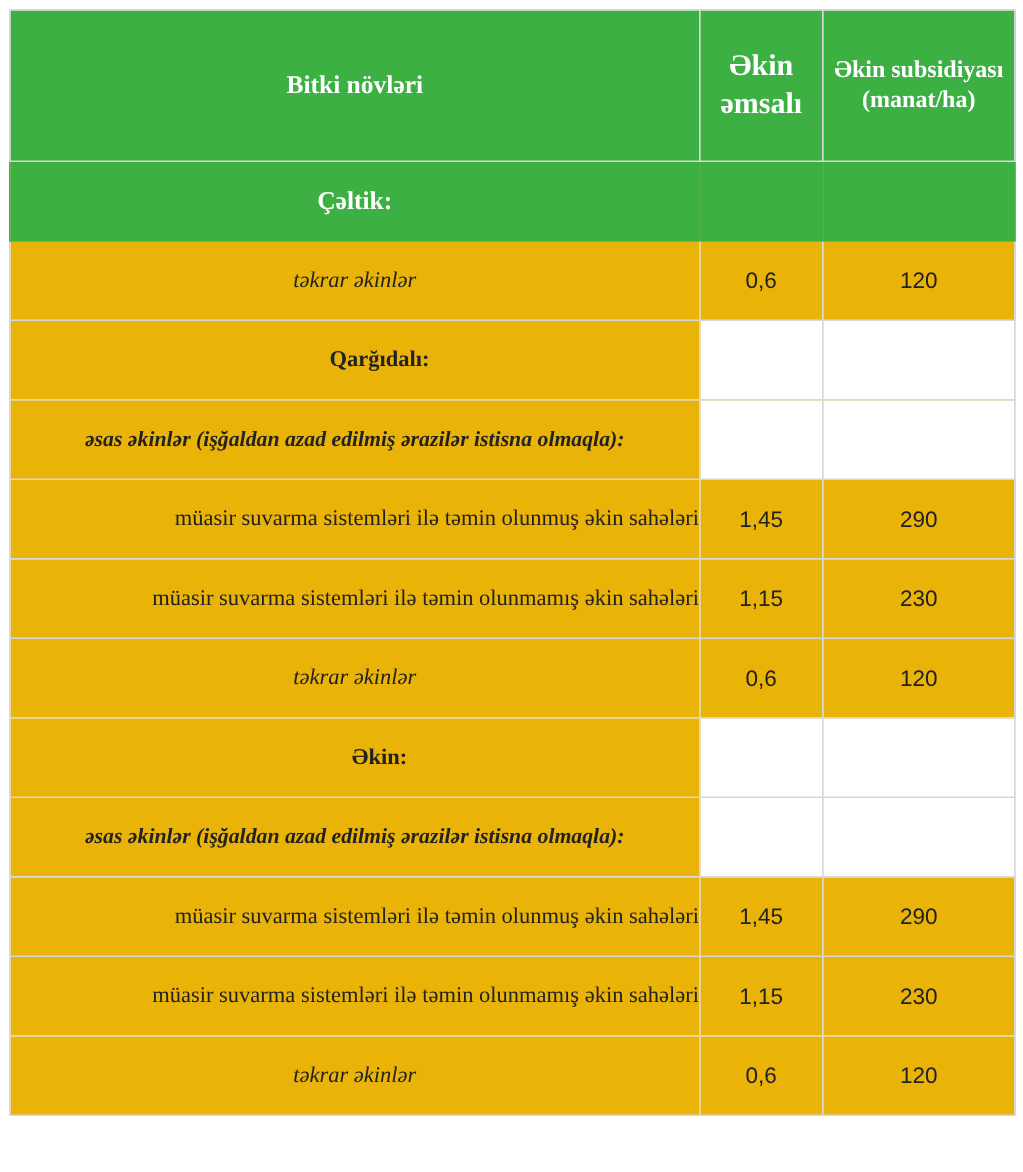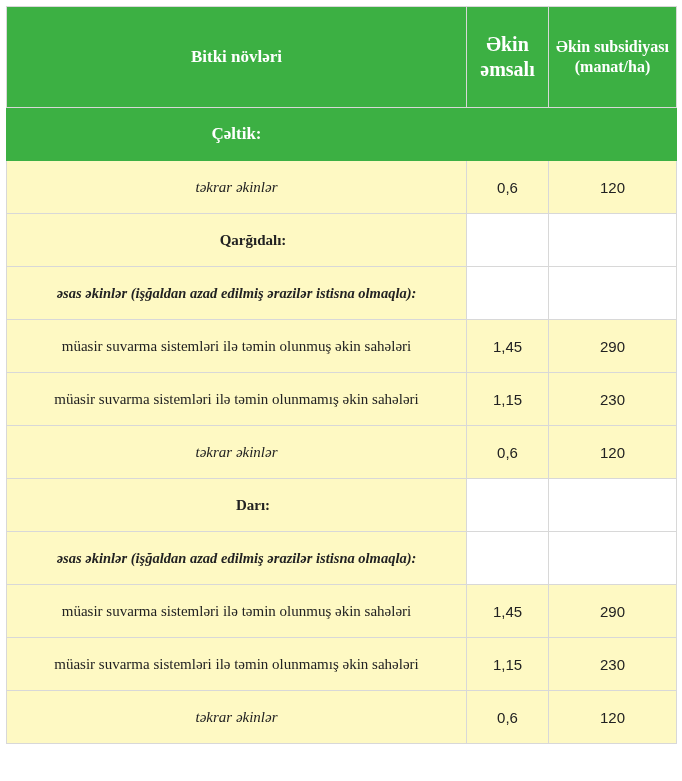--- a/index.html
+++ b/index.html
@@ -96,36 +96,36 @@
   }
   td.italic-c {
     font-style: italic;
     font-size: 15px;
     text-align: center;
     color: #222222;
     height: 52px;
   }
   td.plain-c {
     font-size: 15px;
-    text-align: center;
+    text-align: right;
     color: #222222;
     height: 52px;
     padding: 0 6px;
   }
   td.num {
     font-size: 15px;
     text-align: center;
     color: #222222;
     font-family: "Liberation Sans", sans-serif;
     height: 52px;
   }
   td.empty {
     background: #ffffff;
   }
-  tbody tr { background: #fef9c3; }
+  tbody tr { background: #eab308; }
 </style>
 </head>
 <body>
 
 <div class="table-wrap">
   <table class="subsidy-table">
     <colgroup>
       <col class="c-name">
       <col class="c-coef">
       <col class="c-sub">
@@ -167,21 +167,21 @@
           <td class="plain-c">müasir suvarma sistemləri ilə təmin olunmamış əkin sahələri</td>
           <td class="num">1,15</td>
           <td class="num">230</td>
         </tr>
         <tr>
           <td class="italic-c">təkrar əkinlər</td>
           <td class="num">0,6</td>
           <td class="num">120</td>
         </tr>
         <tr class="subgroup">
-          <td class="gname">Darı:</td>
+          <td class="gname">Əkin:</td>
           <td class="num empty"></td>
           <td class="num empty"></td>
         </tr>
         <tr>
           <td class="note">əsas əkinlər (işğaldan azad edilmiş ərazilər istisna olmaqla):</td>
           <td class="num empty"></td>
           <td class="num empty"></td>
         </tr>
         <tr>
           <td class="plain-c">müasir suvarma sistemləri ilə təmin olunmuş əkin sahələri</td>

